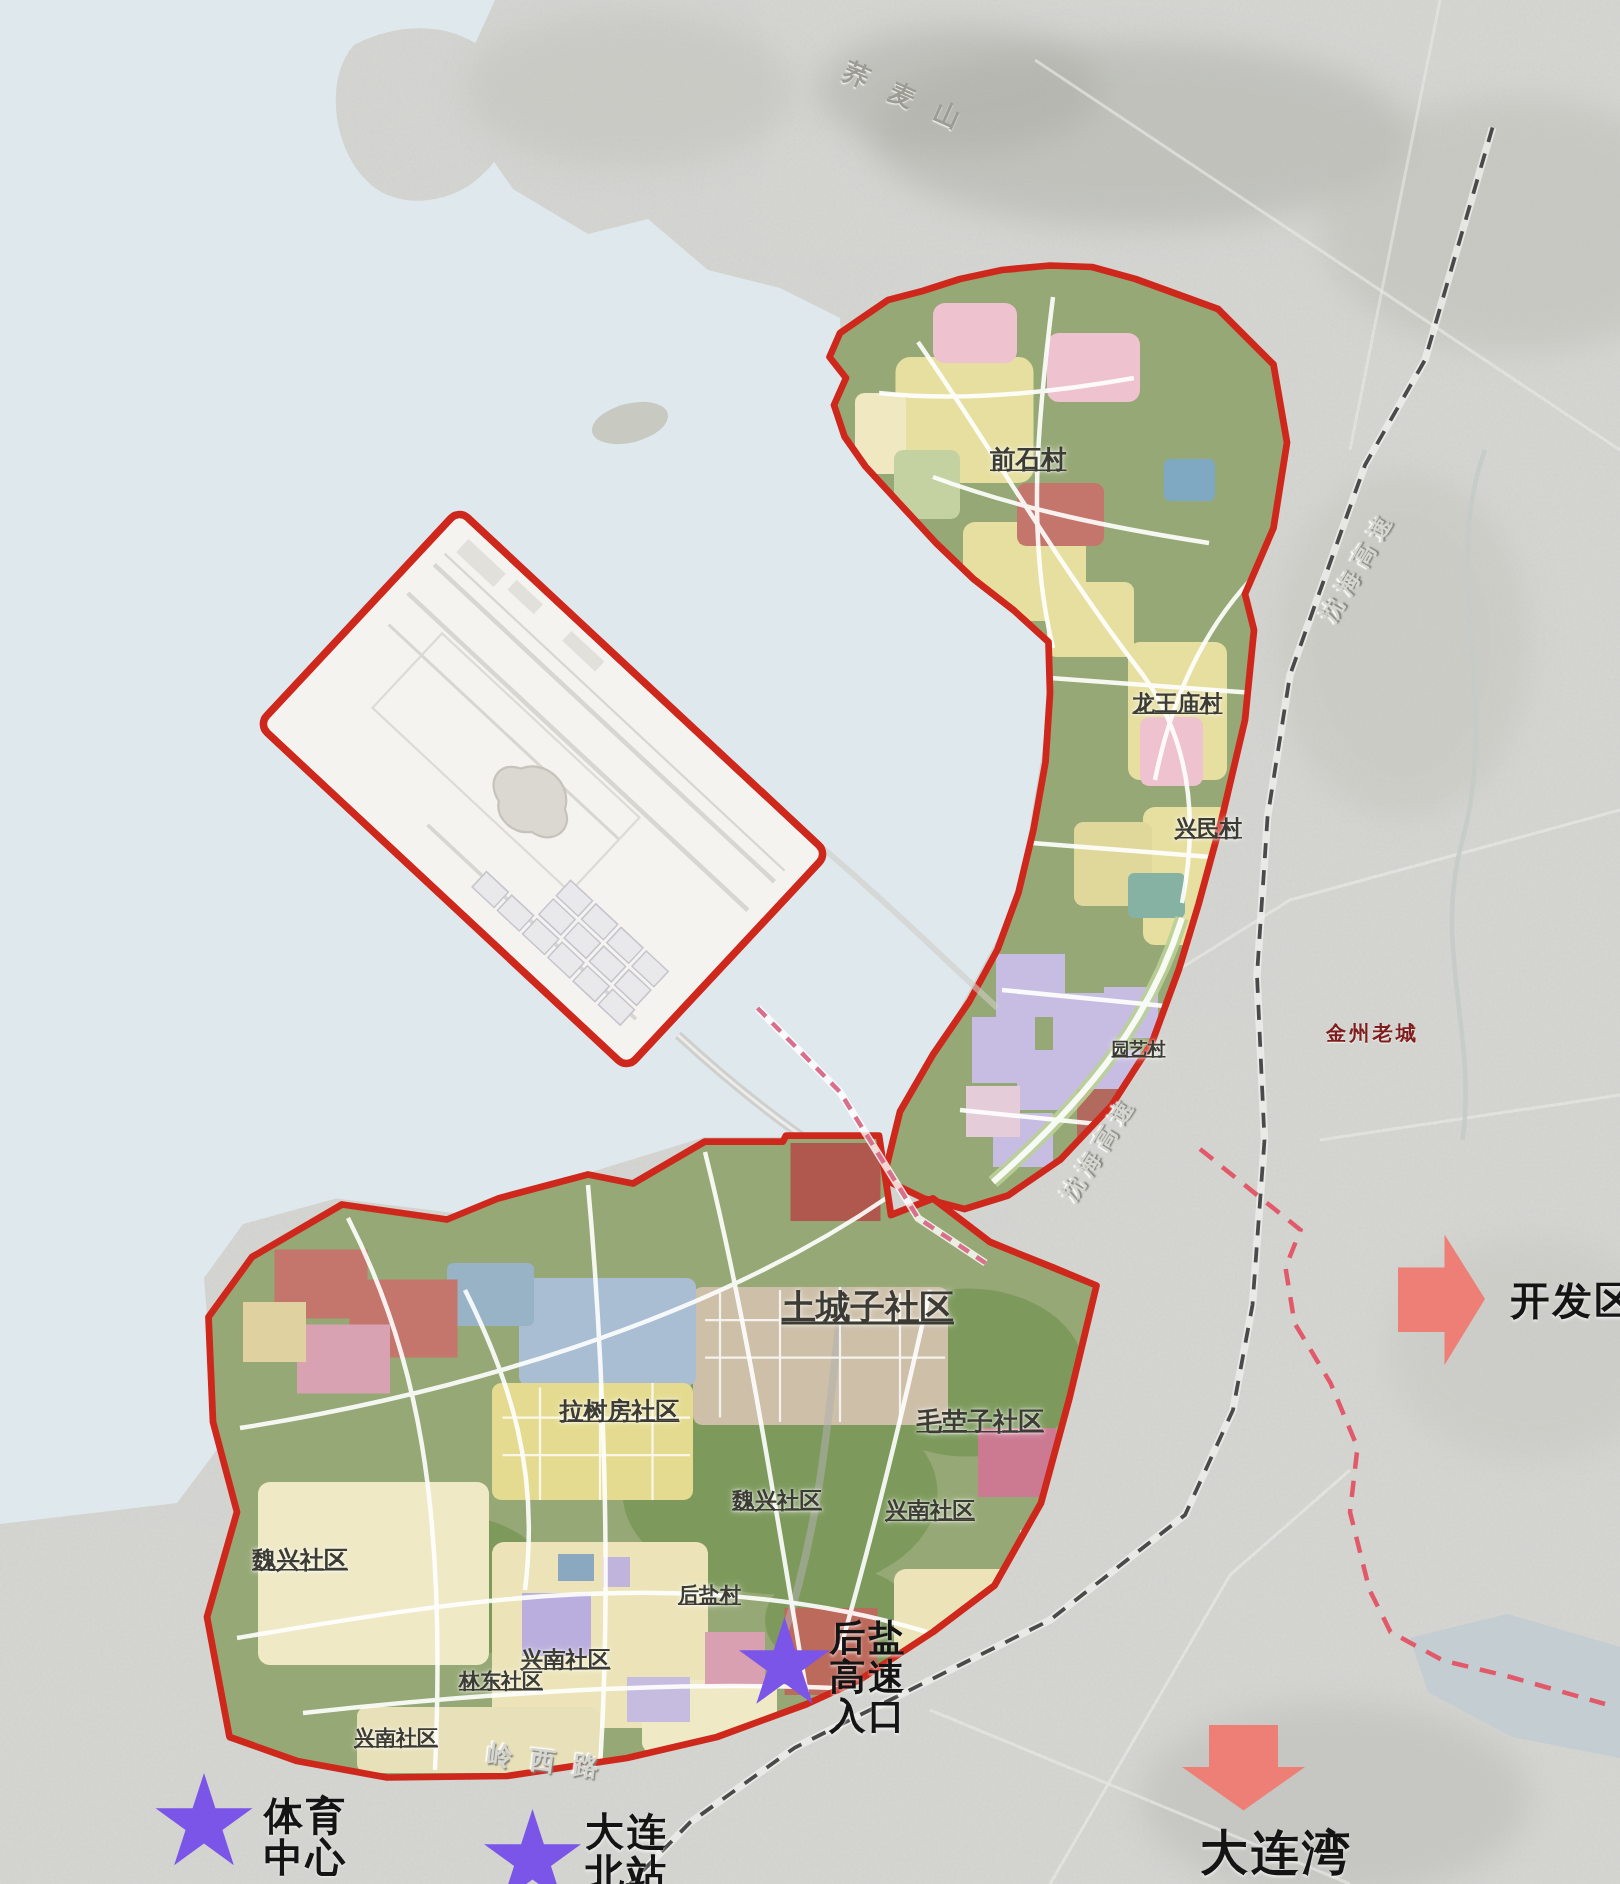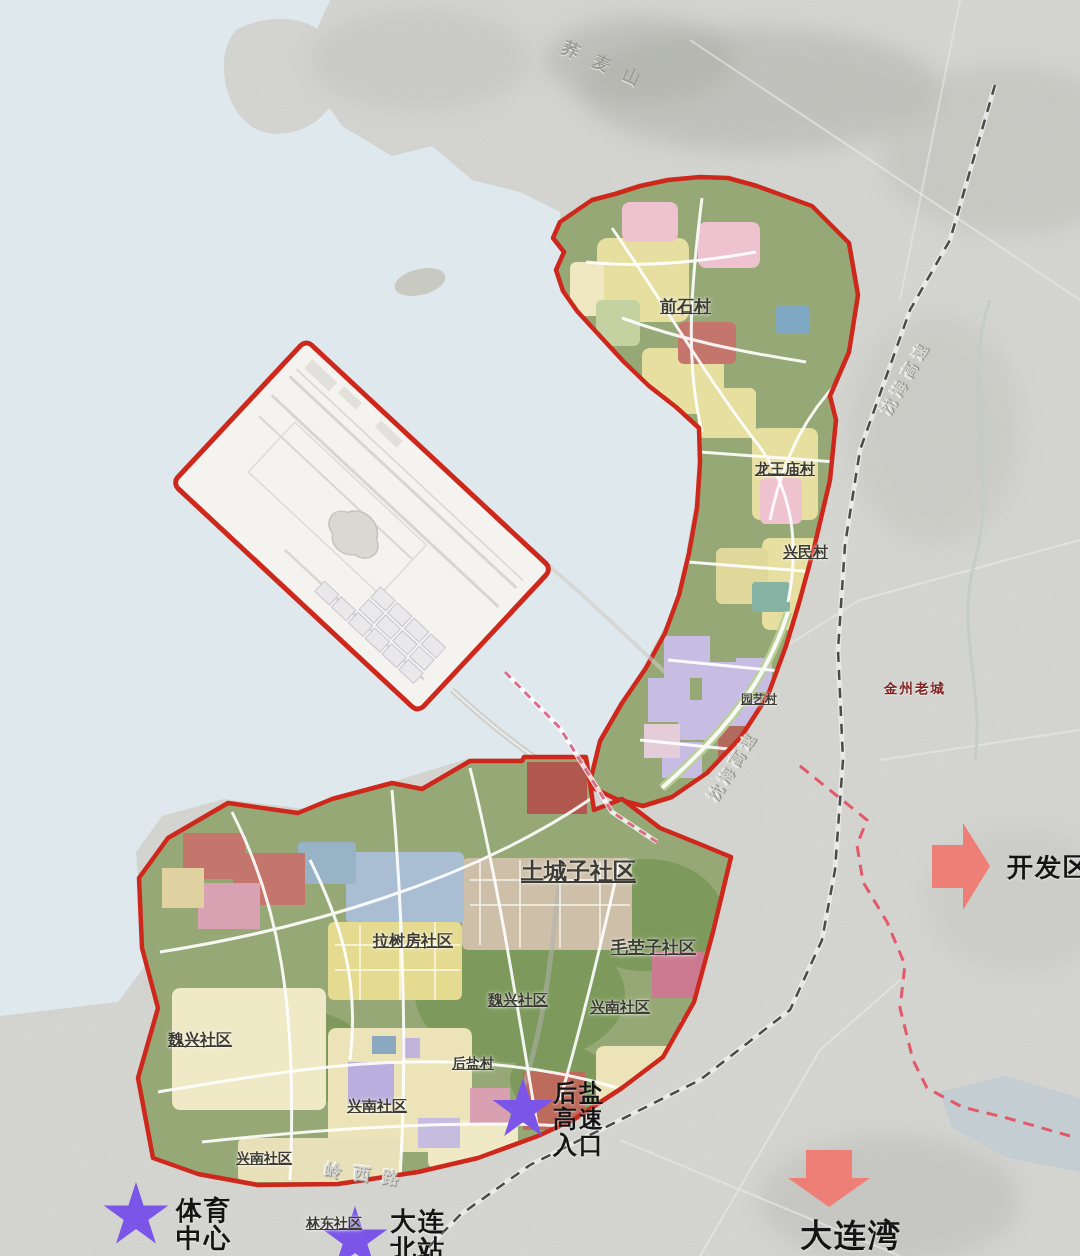--- a/index.html
+++ b/index.html
@@ -241,21 +241,21 @@
   <div class="lbl" style="left:741px;top:691px;font-size:12px">园艺村</div>
   <div class="lbl" style="left:521px;top:856px;font-size:23px">土城子社区</div>
   <div class="lbl" style="left:373px;top:931px;font-size:16px">拉树房社区</div>
   <div class="lbl" style="left:611px;top:936px;font-size:17px">毛茔子社区</div>
   <div class="lbl" style="left:488px;top:991px;font-size:15px">魏兴社区</div>
   <div class="lbl" style="left:590px;top:998px;font-size:15px">兴南社区</div>
   <div class="lbl" style="left:168px;top:1030px;font-size:16px">魏兴社区</div>
   <div class="lbl" style="left:452px;top:1055px;font-size:14px">后盐村</div>
   <div class="lbl" style="left:347px;top:1097px;font-size:15px">兴南社区</div>
   <div class="lbl" style="left:236px;top:1150px;font-size:14px">兴南社区</div>
-  <div class="lbl" style="left:306px;top:1215px;font-size:14px">林东社区</div>
+  <div class="lbl" style="left:306px;top:1112px;font-size:14px">林东社区</div>
 
   <div class="faint" style="left:568px;top:36px;font-size:17px;letter-spacing:16px;transform:rotate(24deg);transform-origin:left top;color:#9c9c94">荞麦山</div>
   <div class="faint" style="left:884px;top:680px;font-size:13.5px;letter-spacing:2px;color:#7f1d1d">金州老城</div>
   <div class="roadlbl" style="left:885px;top:404px;font-size:15px;letter-spacing:6px;transform:rotate(-60deg);transform-origin:left center">沈海高速</div>
   <div class="roadlbl" style="left:712px;top:790px;font-size:15px;letter-spacing:5px;transform:rotate(-58deg);transform-origin:left center">沈海高速</div>
   <div class="roadlbl" style="left:326px;top:1158px;font-size:17px;letter-spacing:12px;transform:rotate(7deg);transform-origin:left top">岭西路</div>
 
   <div class="poi" style="left:176px;top:1196px;font-size:26px">
     <div>体育</div>
     <div>中心</div>

